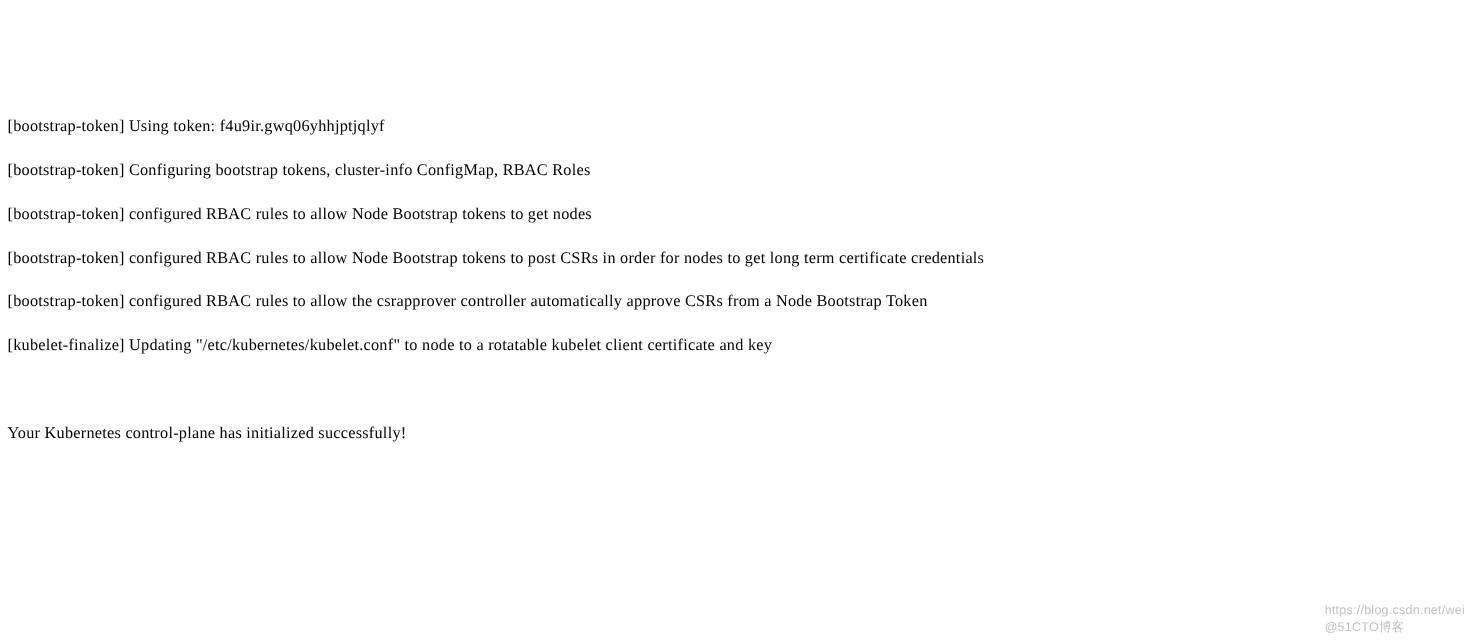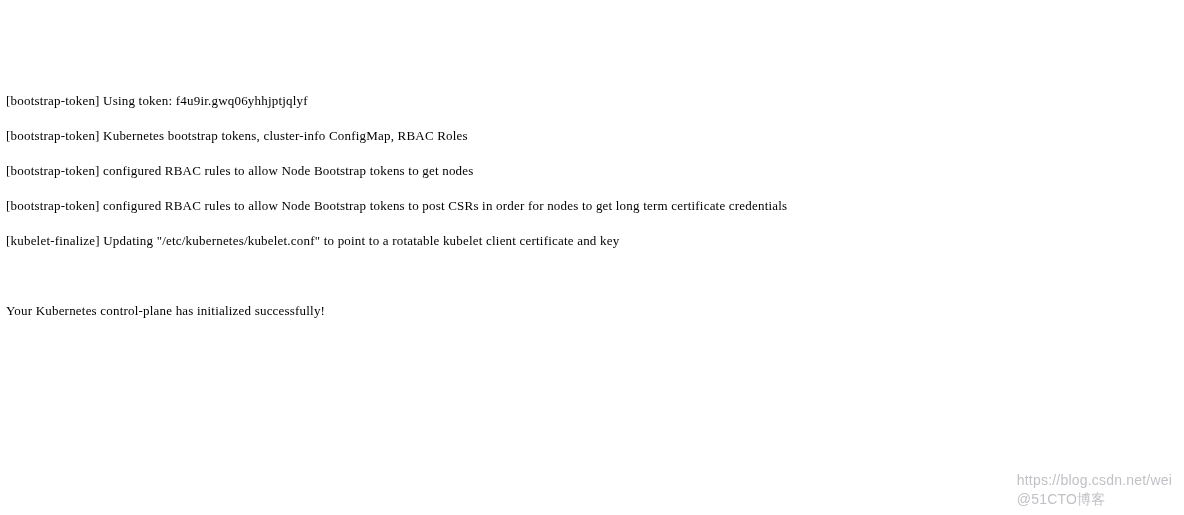--- a/index.html
+++ b/index.html
@@ -12,36 +12,37 @@
       padding: 4px 6px;
       white-space: pre;
       letter-spacing: 0.2px;
     }
     .line { white-space: pre-wrap; word-break: break-all; font-family: Liberation Serif, serif; }
     .watermark {
       position: fixed;
       right: 12px;
       bottom: 6px;
       font-family: Arial, sans-serif;
-      font-size: 14px;
+      font-size: 10px;
       color: rgba(140,140,150,0.55);
       pointer-events: none;
     }
   </style>
 </head>
 <body>
 
 
 
 <div>
 <div class="line">[bootstrap-token] Using token: f4u9ir.gwq06yhhjptjqlyf</div>
-<div class="line">[bootstrap-token] Kubernetes bootstrap tokens, cluster-info ConfigMap, RBAC Roles</div>
+<div class="line">[bootstrap-token] Configuring bootstrap tokens, cluster-info ConfigMap, RBAC Roles</div>
 <div class="line">[bootstrap-token] configured RBAC rules to allow Node Bootstrap tokens to get nodes</div>
 <div class="line">[bootstrap-token] configured RBAC rules to allow Node Bootstrap tokens to post CSRs in order for nodes to get long term certificate credentials</div>
-<div class="line">[kubelet-finalize] Updating "/etc/kubernetes/kubelet.conf" to point to a rotatable kubelet client certificate and key</div>
+<div class="line">[bootstrap-token] configured RBAC rules to allow the csrapprover controller automatically approve CSRs from a Node Bootstrap Token</div>
+<div class="line">[kubelet-finalize] Updating "/etc/kubernetes/kubelet.conf" to node to a rotatable kubelet client certificate and key</div>
 <div class="line"> </div>
 <div class="line">Your Kubernetes control-plane has initialized successfully!</div>
 <div class="line"> </div>
 </div>
 
 
 
 
 
 

